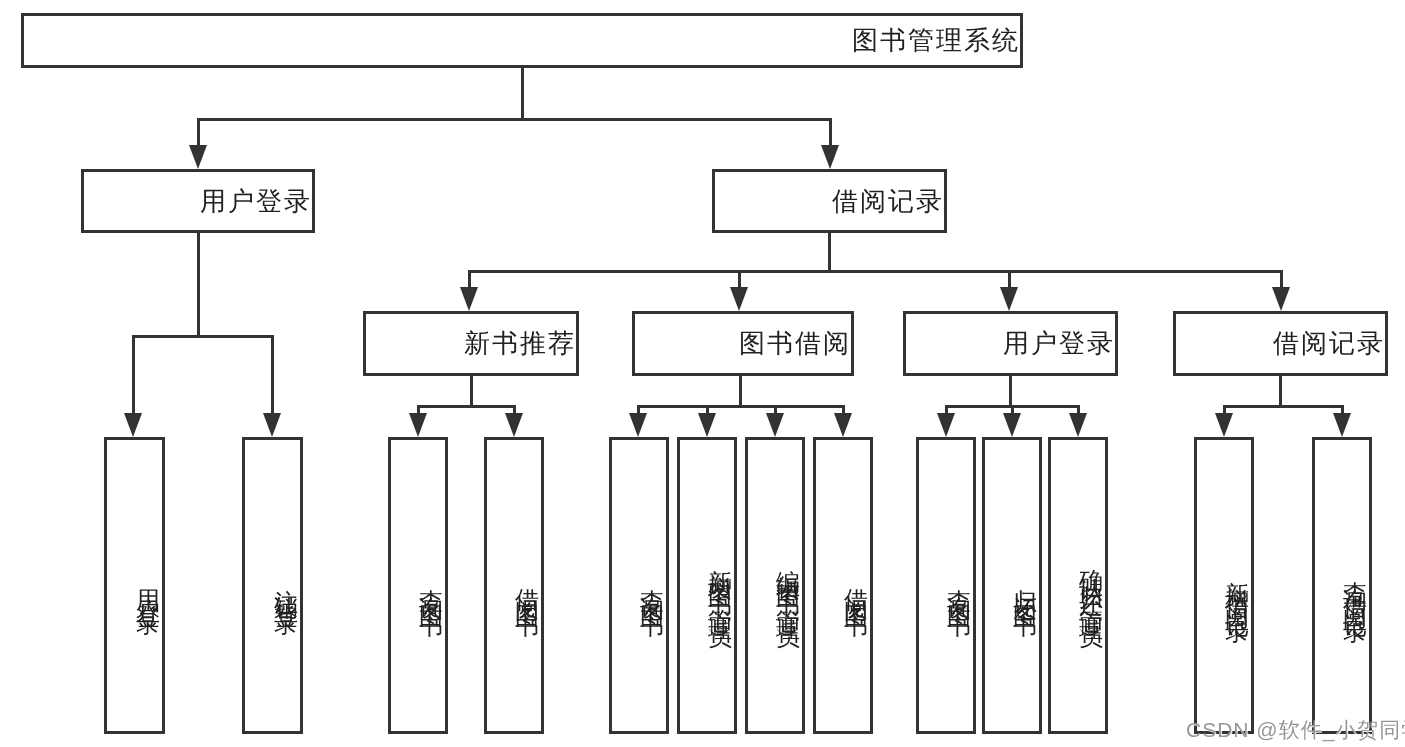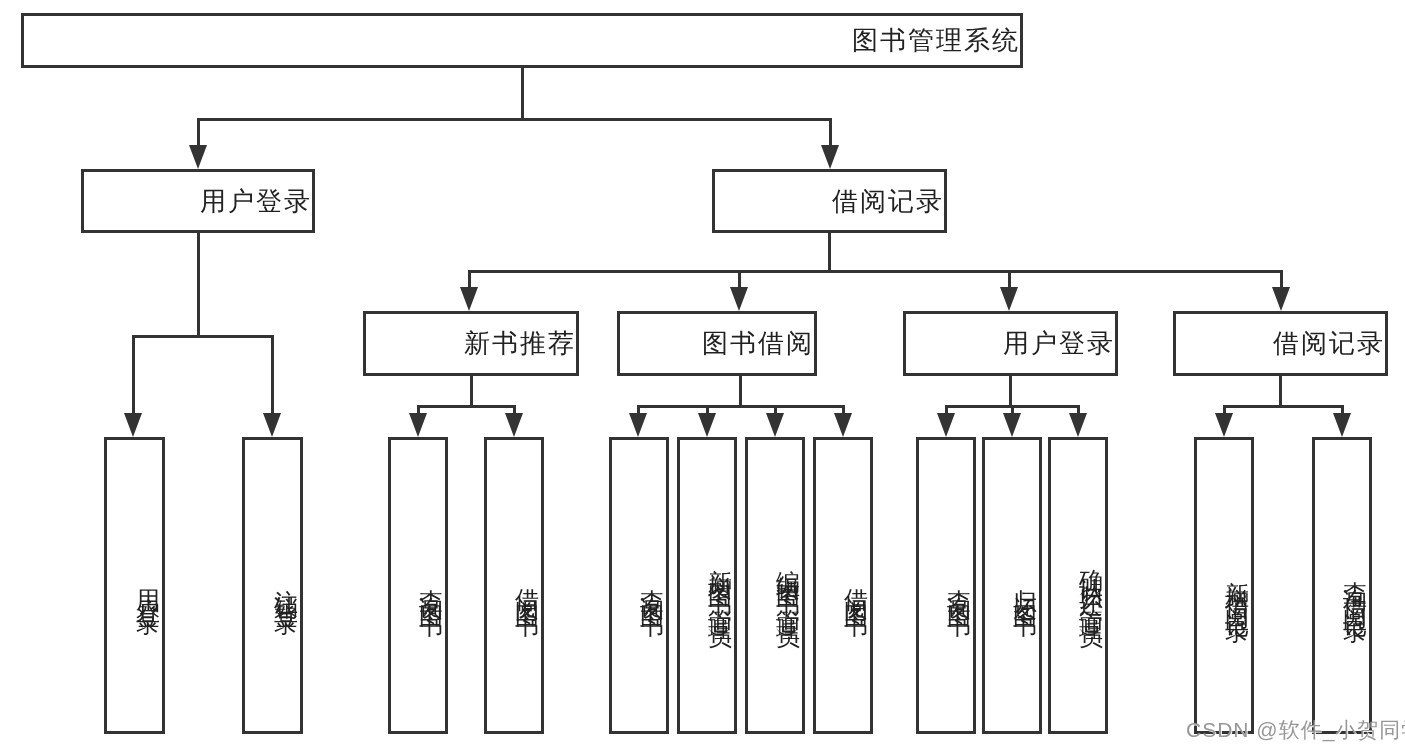--- a/index.html
+++ b/index.html
@@ -97,21 +97,21 @@
   <div class="node h" style="left:81px;top:169px;width:234px;height:64px">
     <span class="lbl">用户登录</span>
   </div>
   <div class="node h" style="left:712px;top:169px;width:235px;height:64px">
     <span class="lbl">借阅记录</span>
   </div>
 
   <div class="node h" style="left:363px;top:311px;width:216px;height:65px">
     <span class="lbl">新书推荐</span>
   </div>
-  <div class="node h" style="left:617px;top:311px;width:200px;height:65px">
+  <div class="node h" style="left:632px;top:311px;width:222px;height:65px">
     <span class="lbl">图书借阅</span>
   </div>
   <div class="node h" style="left:903px;top:311px;width:215px;height:65px">
     <span class="lbl">用户登录</span>
   </div>
   <div class="node h" style="left:1173px;top:311px;width:215px;height:65px">
     <span class="lbl">借阅记录</span>
   </div>
 
   <div class="node vert" style="left:104px;top:437px;width:61px;height:297px">

